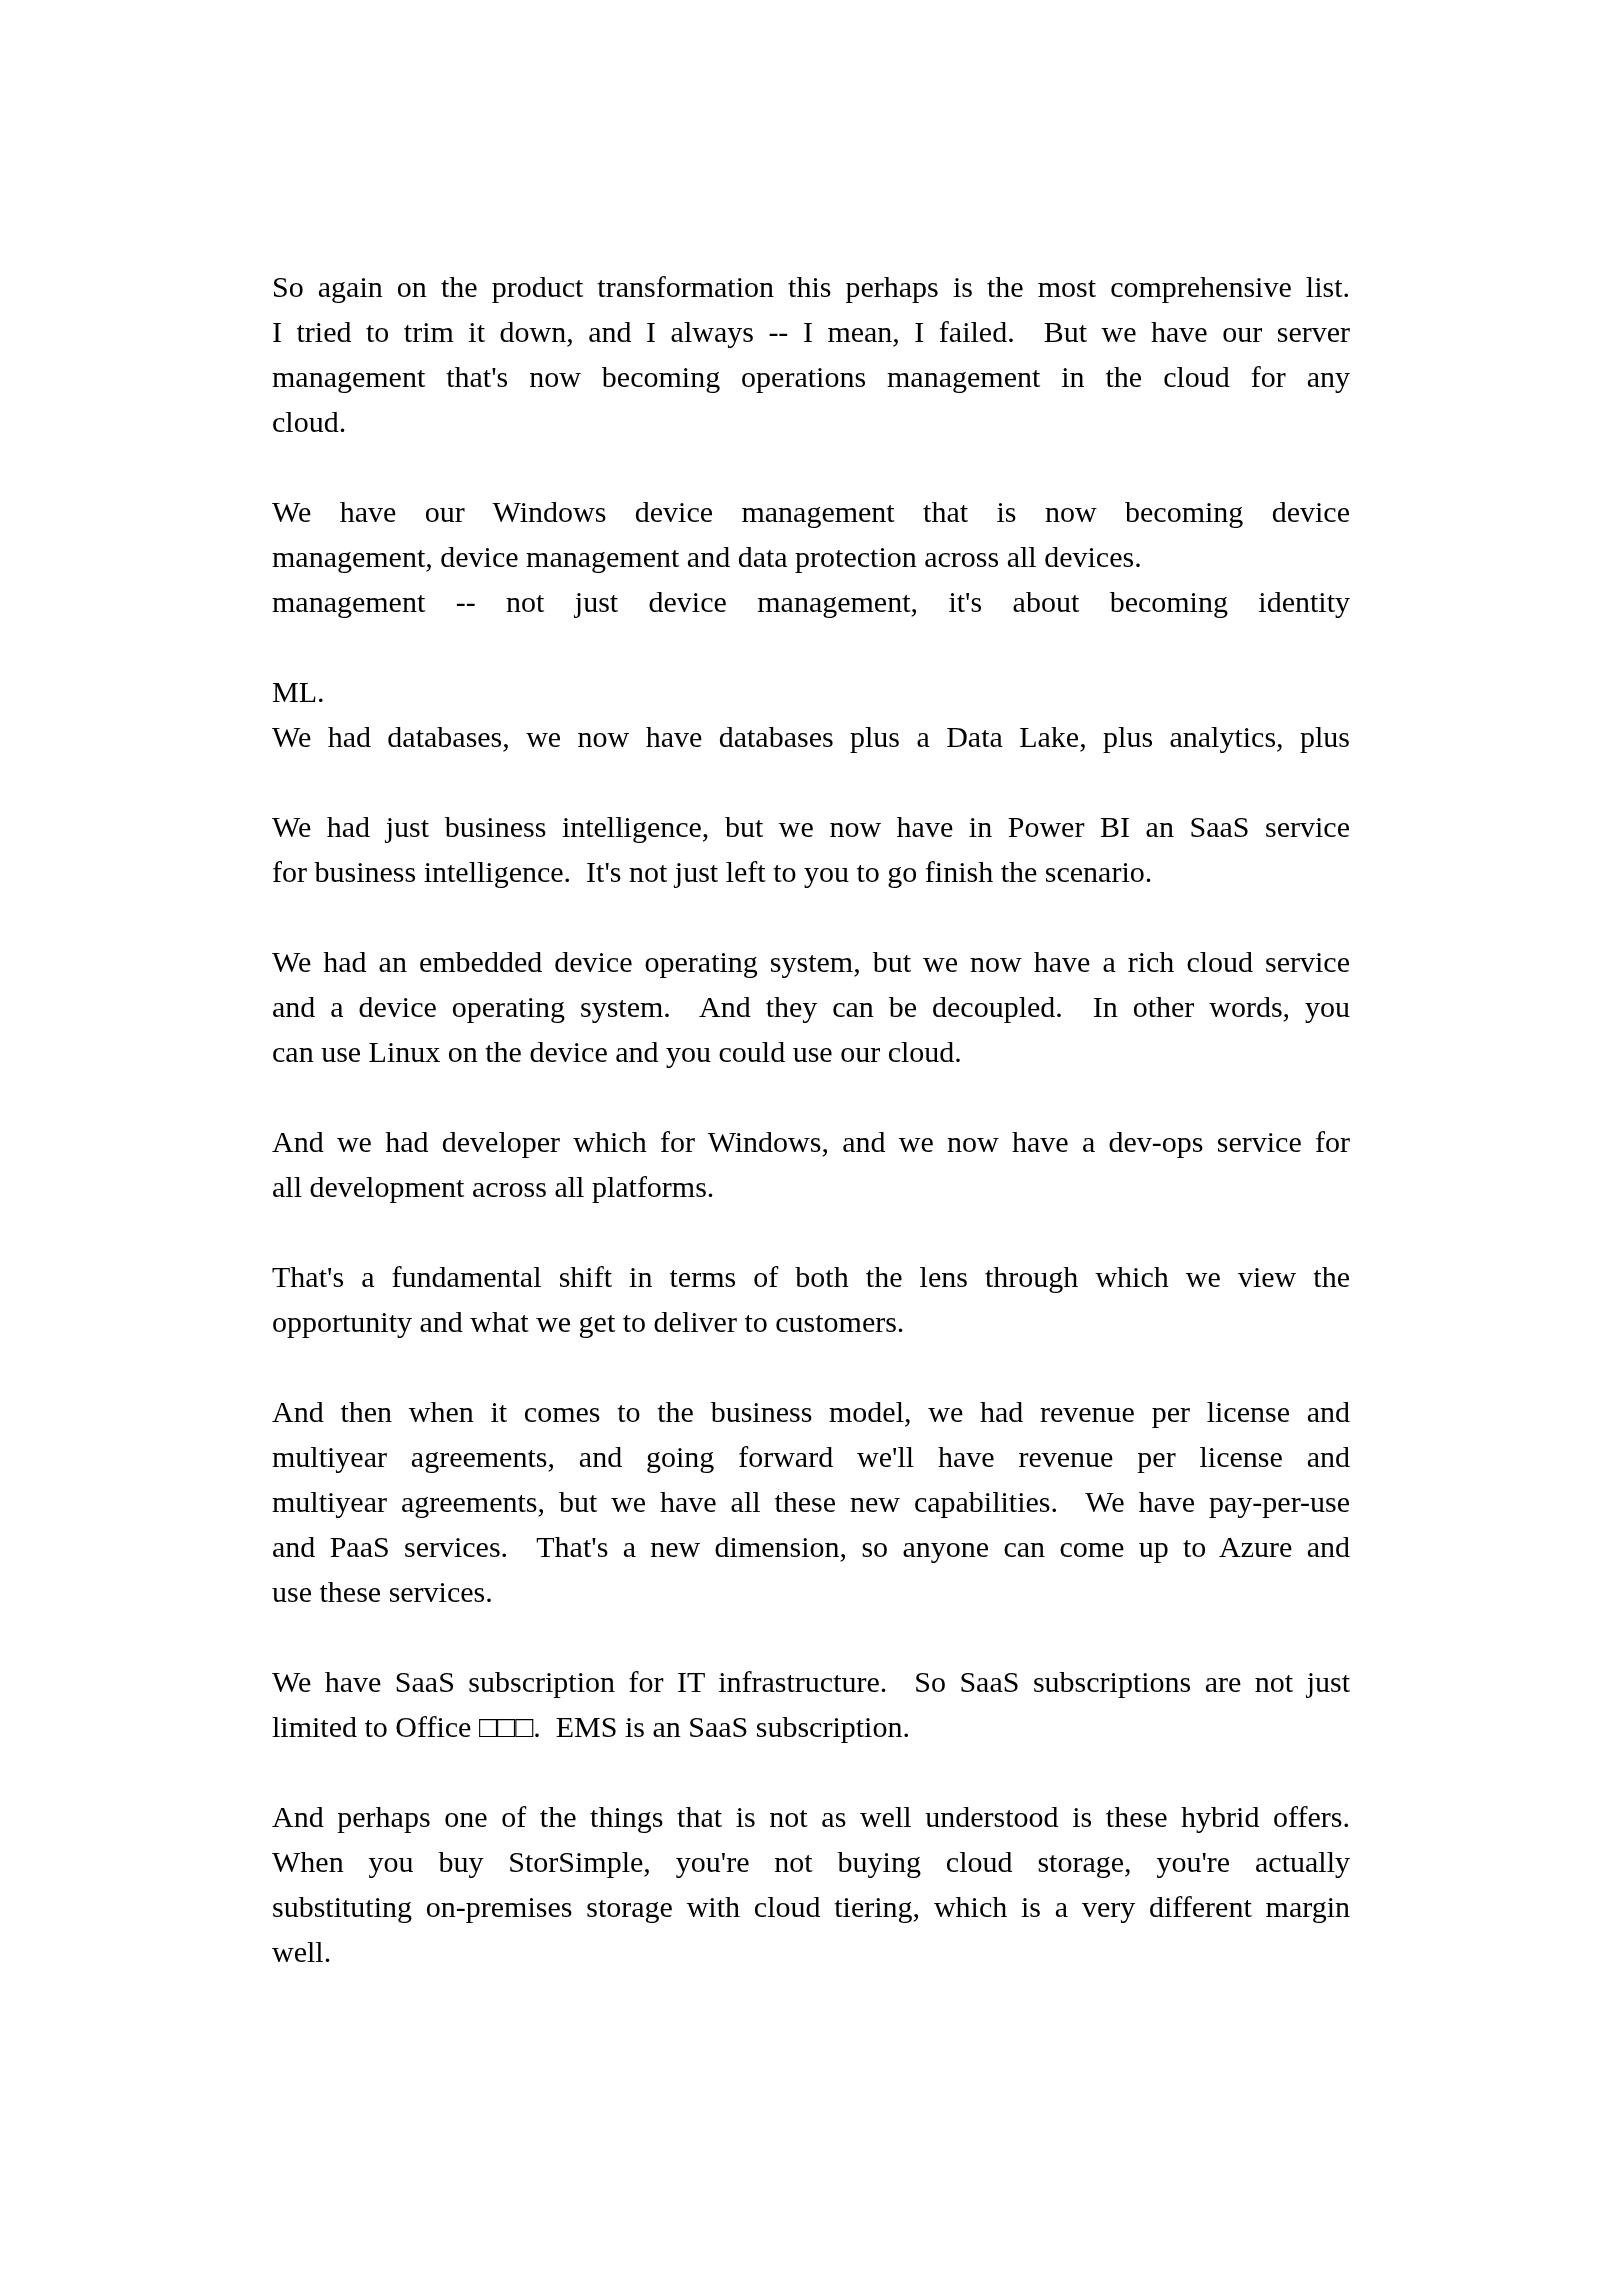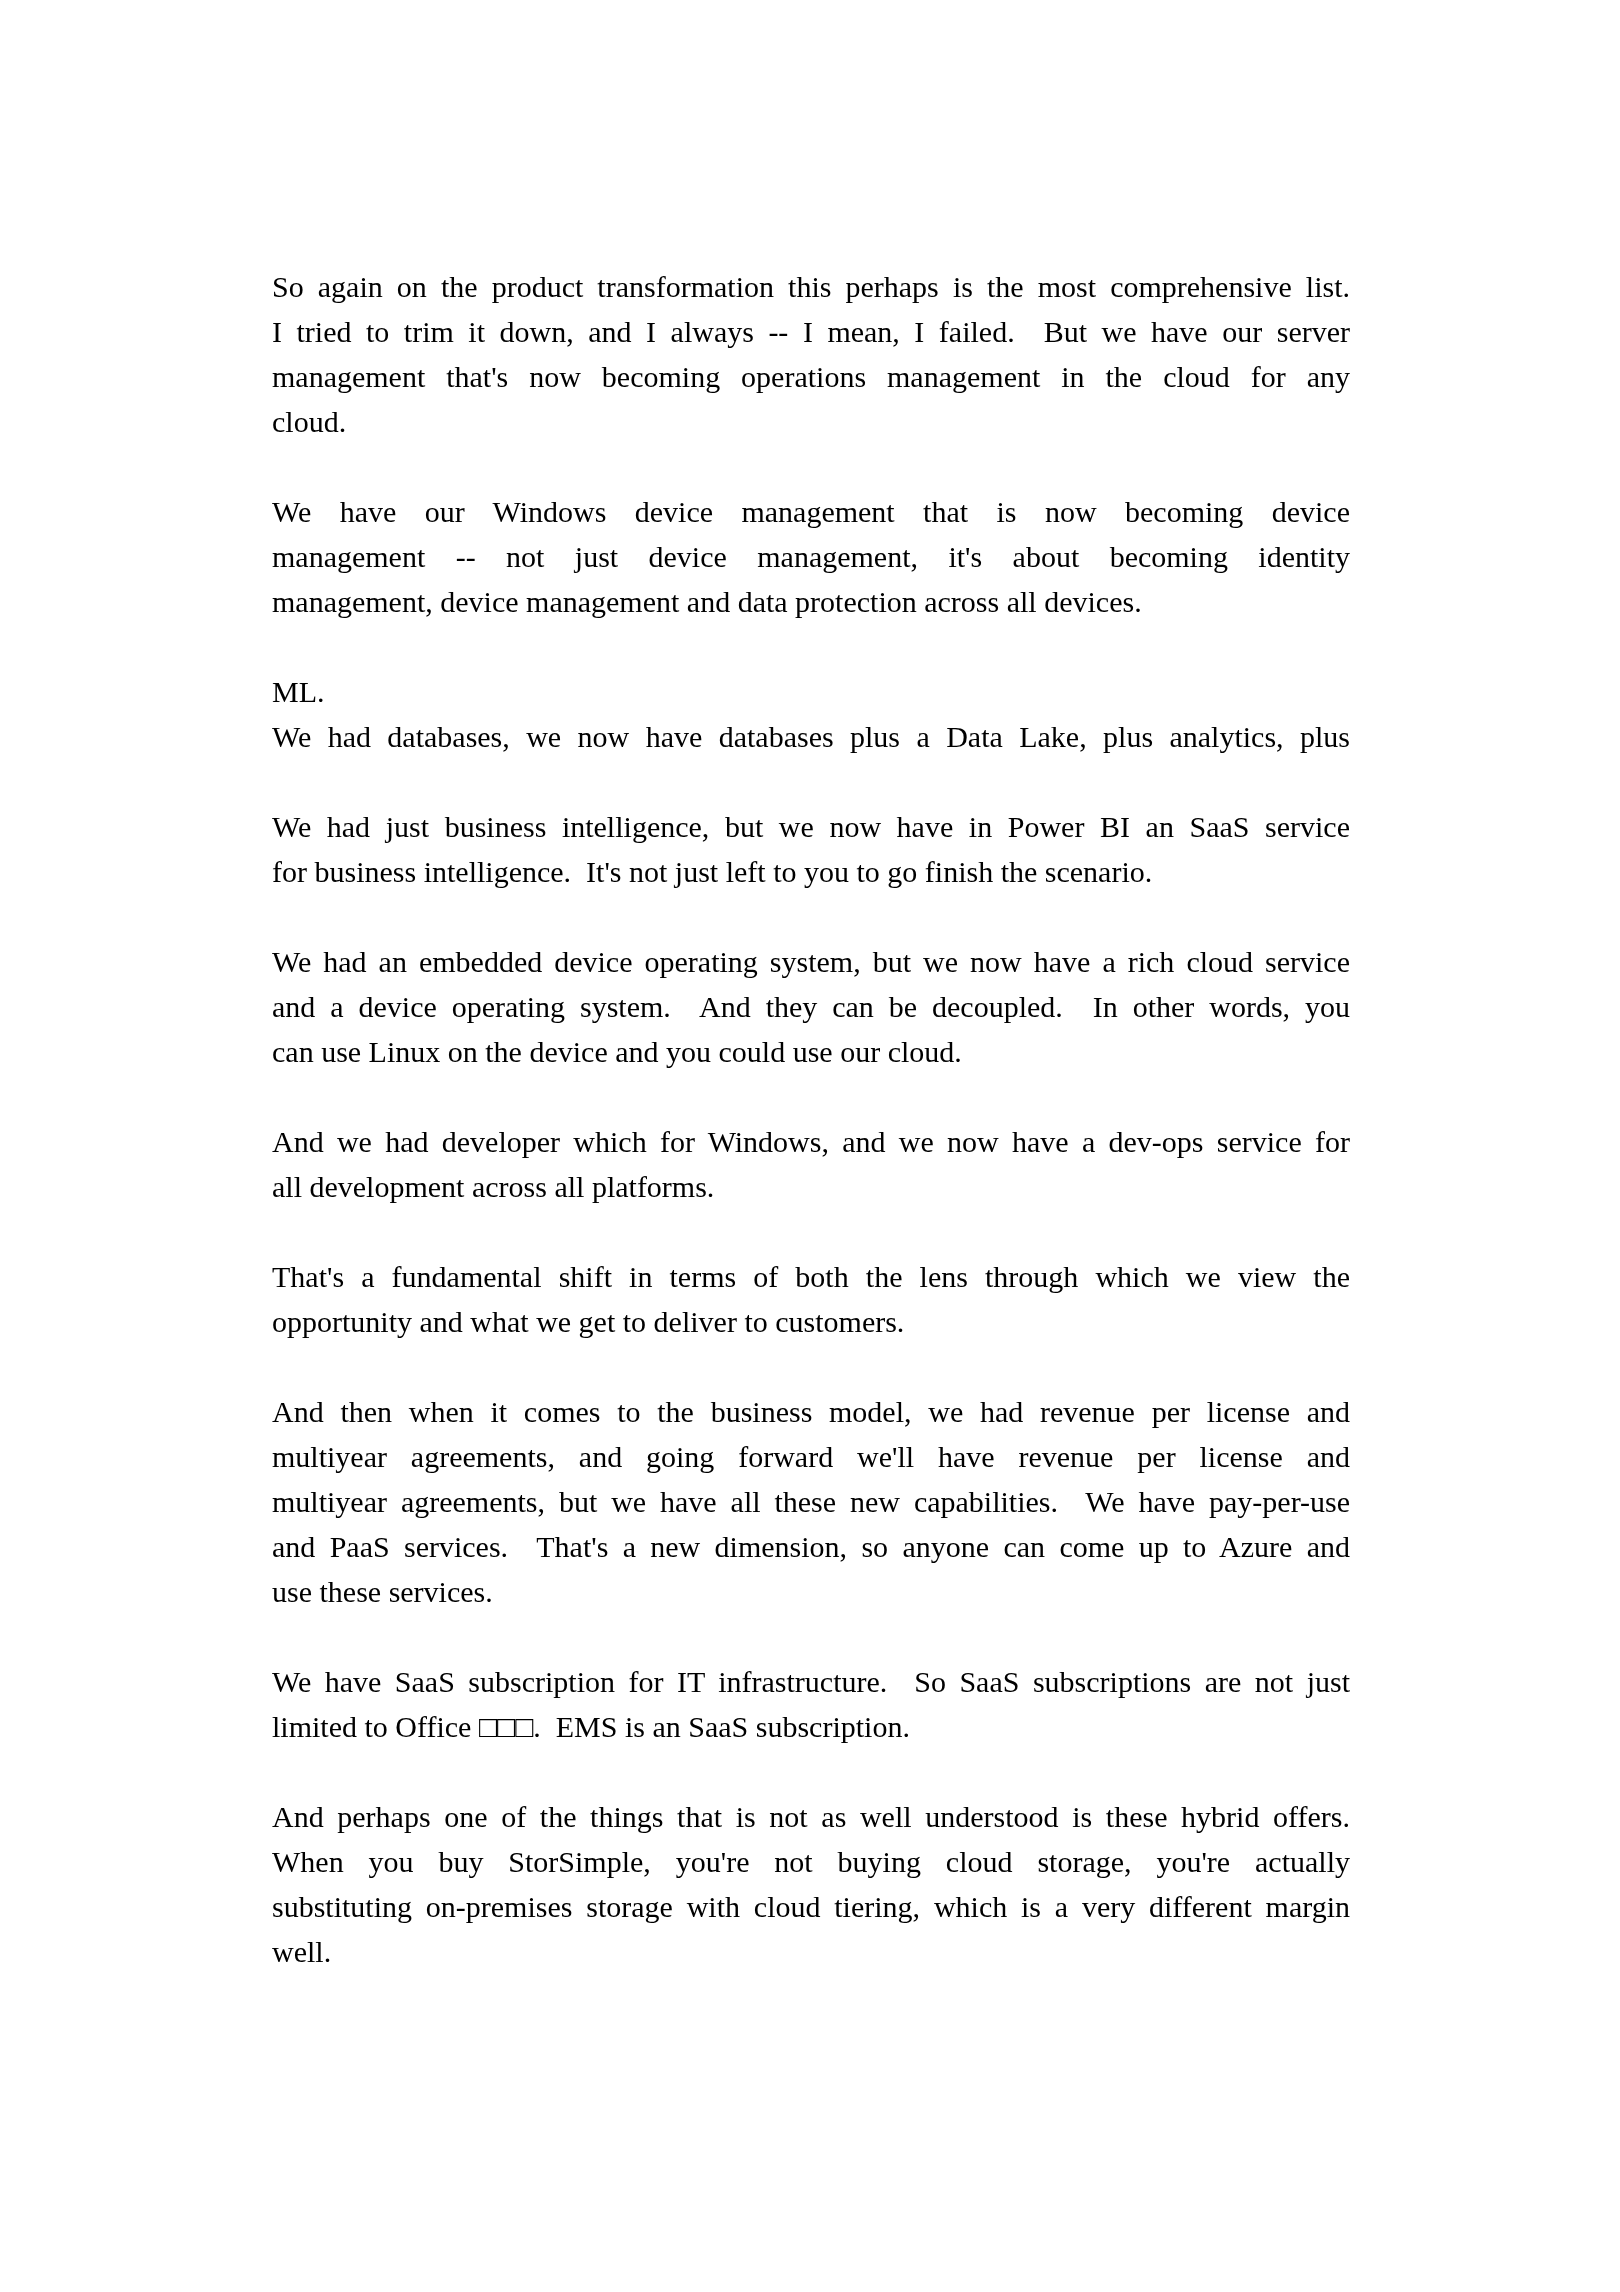--- a/index.html
+++ b/index.html
@@ -43,22 +43,22 @@
 <div class="page">
   <div class="text-block">
       <div class="paragraph">
         <div class="line">So again on the product transformation this perhaps is the most comprehensive list.</div>
         <div class="line">I tried to trim it down, and I always -- I mean, I failed.  But we have our server</div>
         <div class="line">management that's now becoming operations management in the cloud for any</div>
         <div class="line last">cloud.</div>
       </div>
       <div class="paragraph">
         <div class="line">We have our Windows device management that is now becoming device</div>
+        <div class="line last">management, device management and data protection across all devices.</div>
         <div class="line">management -- not just device management, it's about becoming identity</div>
-        <div class="line last">management, device management and data protection across all devices.</div>
       </div>
       <div class="paragraph">
         <div class="line last">ML.</div>
         <div class="line">We had databases, we now have databases plus a Data Lake, plus analytics, plus</div>
       </div>
       <div class="paragraph">
         <div class="line">We had just business intelligence, but we now have in Power BI an SaaS service</div>
         <div class="line last">for business intelligence.  It's not just left to you to go finish the scenario.</div>
       </div>
       <div class="paragraph">

